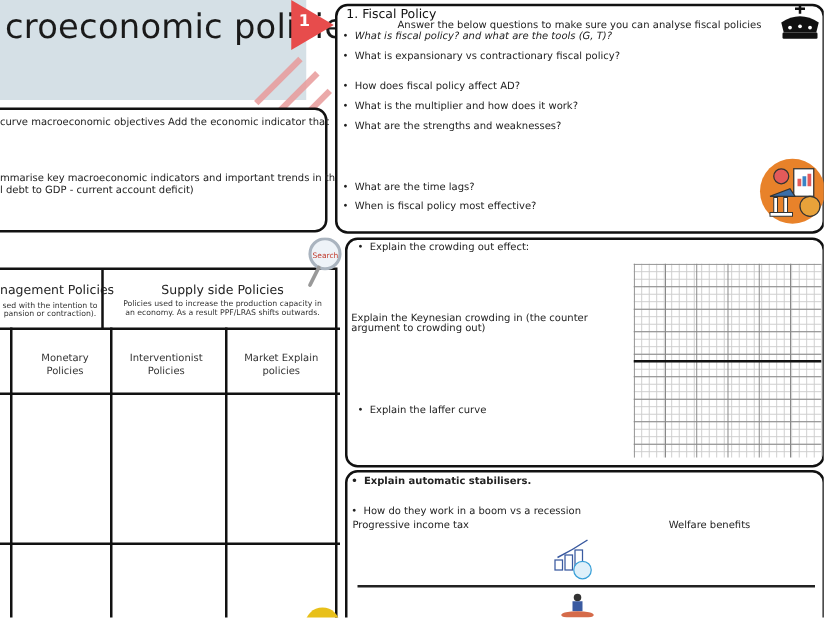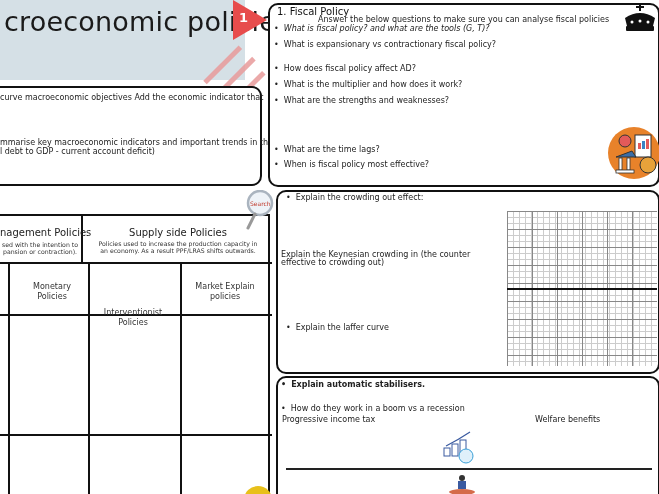--- a/index.html
+++ b/index.html
@@ -82,21 +82,21 @@
 <div class="abs th-sub" style="left:0;top:241px;width:80px;">sed with the intention to</div>
 <div class="abs th-sub" style="left:0;top:248px;width:80px;">pansion or contraction).</div>
 <div class="abs th-title" style="left:88px;top:227px;width:180px;">Supply side Policies</div>
 <div class="abs th-sub" style="left:88px;top:240px;width:180px;">Policies used to increase the production capacity in</div>
 <div class="abs th-sub" style="left:88px;top:247px;width:180px;">an economy. As a result PPF/LRAS shifts outwards.</div>
 
 <div class="abs th-col" style="left:8px;top:282px;width:88px;">
   <div>Monetary</div>
   <div>Policies</div>
 </div>
-<div class="abs th-col" style="left:88px;top:282px;width:90px;margin-top:26px;">
+<div class="abs th-col" style="left:88px;top:282px;width:90px;">
   <div>Interventionist</div>
   <div>Policies</div>
 </div>
 <div class="abs th-col" style="left:180px;top:282px;width:90px;">
   <div>Market Explain</div>
   <div>policies</div>
 </div>
 
 <div class="abs" style="left:246px;top:190px;width:28px;height:28px;">
   <svg width="34" height="50" viewBox="0 0 34 50">
@@ -144,21 +144,21 @@
     <rect x="13" y="33" width="3" height="12" fill="#fff" stroke="#333" stroke-width="0.8"></rect>
     <rect x="21" y="33" width="3" height="12" fill="#fff" stroke="#333" stroke-width="0.8"></rect>
     <rect x="10" y="45" width="18" height="3" fill="#fff" stroke="#333" stroke-width="0.8"></rect>
     <circle cx="42" cy="40" r="8" fill="#e8a23a" stroke="#333" stroke-width="1"></circle>
   </svg>
 </div>
 
 <div class="abs box crowd"></div>
 <div class="abs txt bul" style="left:286px;top:193px;">Explain the crowding out effect:</div>
 <div class="abs txt" style="left:281px;top:250px;">Explain the Keynesian crowding in (the counter</div>
-<div class="abs txt" style="left:281px;top:258px;">effective to crowding out)</div>
+<div class="abs txt" style="left:281px;top:258px;">argument to crowding out)</div>
 <div class="abs txt bul" style="left:286px;top:323px;">Explain the laffer curve</div>
 <div class="abs grid"></div>
 <div class="abs grid-divider"></div>
 
 <div class="abs box auto"></div>
 <div class="abs txt bul" style="left:281px;top:380px;font-weight:bold;">Explain automatic stabilisers.</div>
 <div class="abs txt bul" style="left:281px;top:404px;">How do they work in a boom vs a recession</div>
 <div class="abs txt" style="left:282px;top:415px;">Progressive income tax</div>
 <div class="abs txt" style="left:535px;top:415px;">Welfare benefits</div>
 

